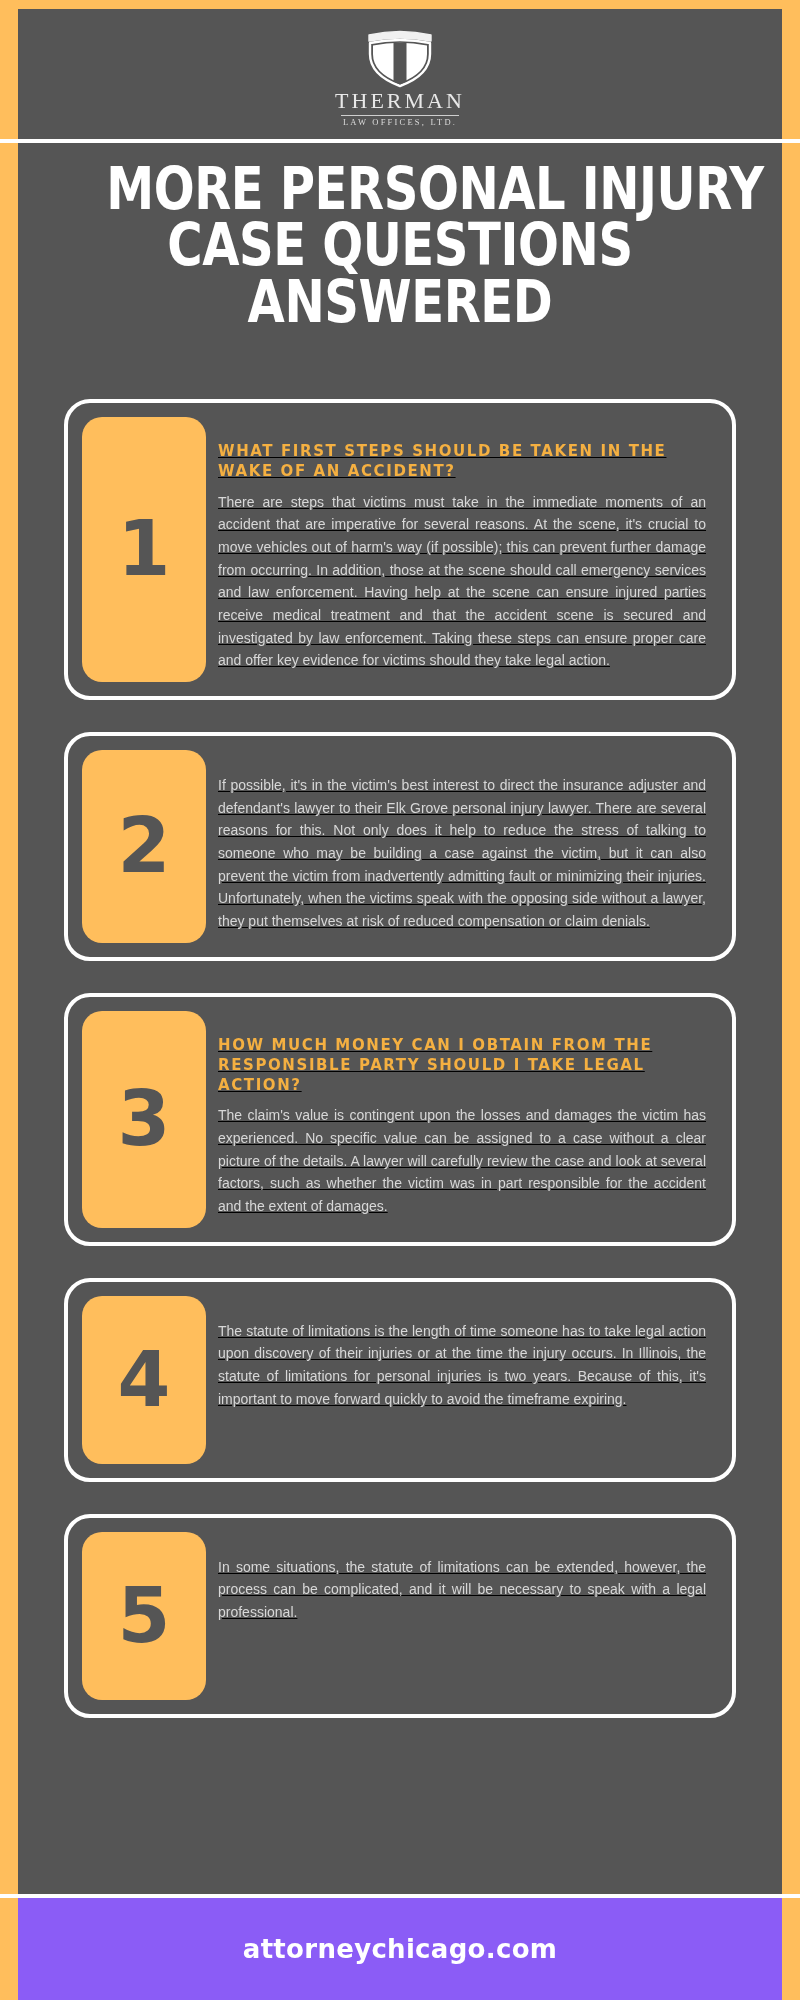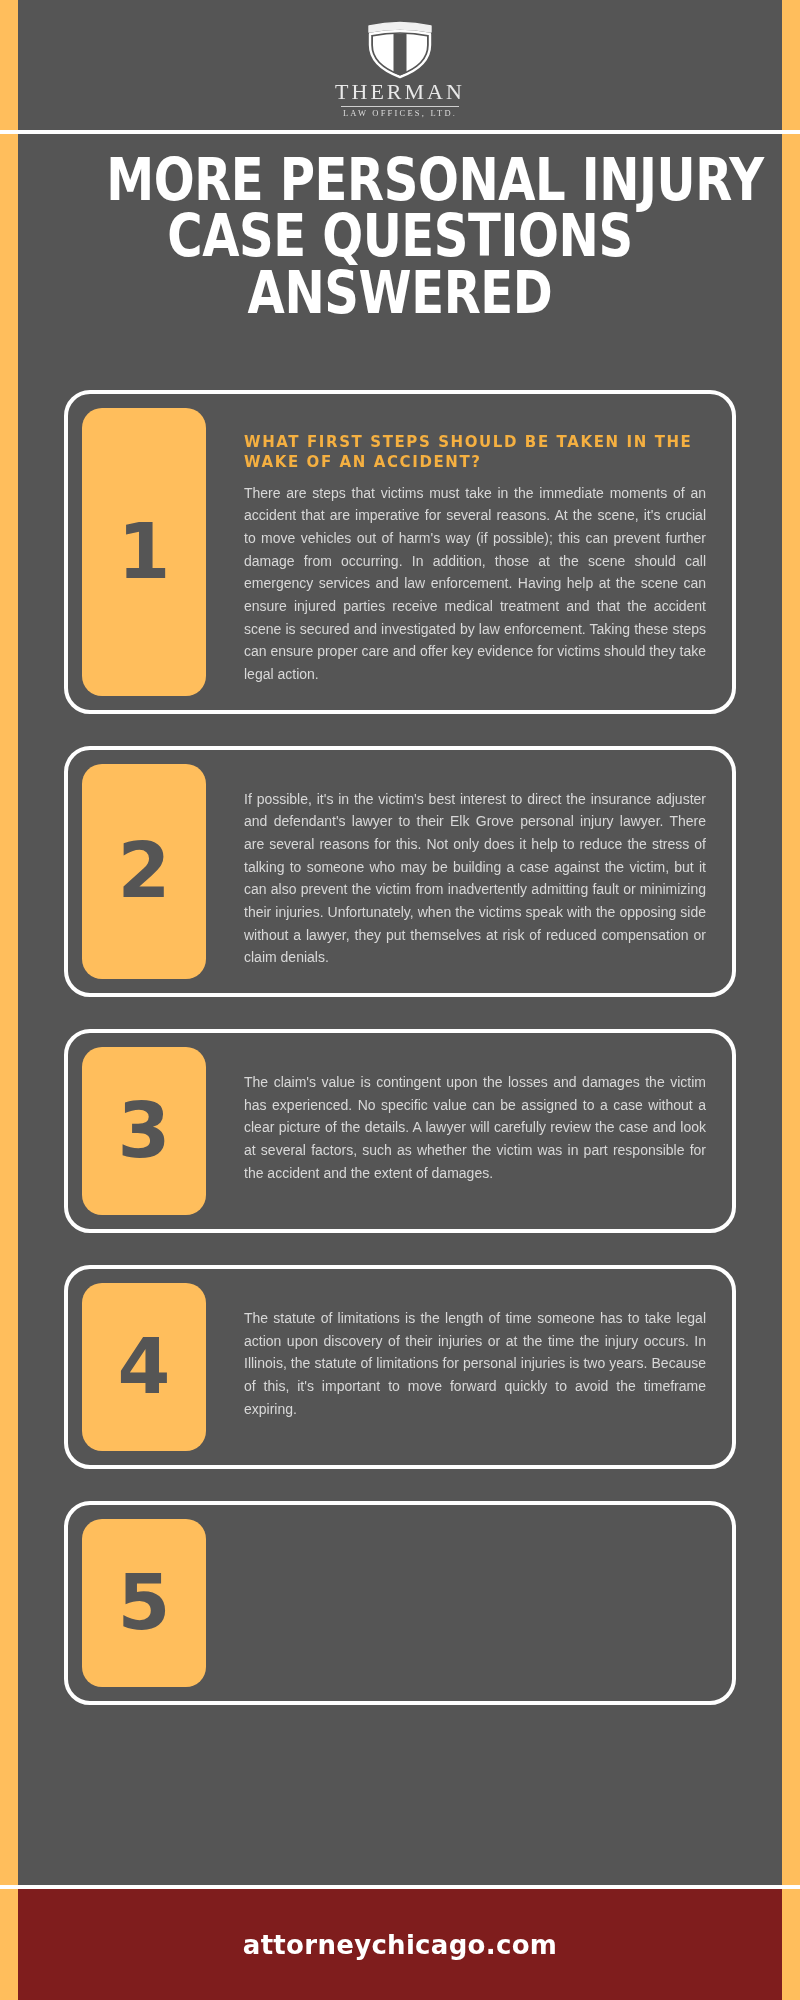--- a/index.html
+++ b/index.html
@@ -14,20 +14,21 @@
     font-family: "Liberation Sans", sans-serif;
     position: relative;
     overflow: hidden;
   }
 
   
   .page {
     position: absolute;
     inset: 0;
     background: #ffbe5c;
+    margin-top: 9px;
   }
 
   .inner {
     position: absolute;
     left: 18px;
     right: 18px;
     top: 0;
     bottom: 0;
     background: #555555;
   }
@@ -156,21 +157,22 @@
     justify-content: center;
     color: #555555;
     font-family: "DejaVu Sans", sans-serif;
     font-weight: bold;
     font-size: 76px;
     line-height: 1;
   }
 
   .card-body {
     flex: 1 1 auto;
-    padding: 24px 12px 10px 38px;
+    padding: 24px 12px 10px 12px;
+    text-decoration: underline;
   }
 
   .card-heading {
     color: #f5b041;
     font-family: "DejaVu Sans", sans-serif;
     font-weight: bold;
     font-size: 15px;
     line-height: 1.35;
     letter-spacing: 1.6px;
     text-transform: uppercase;
@@ -185,21 +187,21 @@
     text-align: justify;
   }
 
   
   .footer {
     position: absolute;
     left: 18px;
     right: 18px;
     top: 1889px;
     bottom: 0;
-    background: #7f1d1d;
+    background: #8b5cf6;
     display: flex;
     align-items: center;
     justify-content: center;
   }
 
   .footer-url {
     color: #ffffff;
     font-family: "DejaVu Sans", sans-serif;
     font-weight: bold;
     font-size: 26px;
@@ -250,34 +252,36 @@
     <div class="card">
       <div class="badge">2</div>
       <div class="card-body">
         <div class="card-text">If possible, it's in the victim's best interest to direct the insurance adjuster and defendant's lawyer to their Elk Grove personal injury lawyer. There are several reasons for this. Not only does it help to reduce the stress of talking to someone who may be building a case against the victim, but it can also prevent the victim from inadvertently admitting fault or minimizing their injuries. Unfortunately, when the victims speak with the opposing side without a lawyer, they put themselves at risk of reduced compensation or claim denials.</div>
       </div>
     </div>
 
     <div class="card">
       <div class="badge">3</div>
       <div class="card-body">
+        <div class="card-heading">HOW MUCH MONEY CAN I OBTAIN FROM THE RESPONSIBLE PARTY SHOULD I TAKE LEGAL ACTION?</div>
         <div class="card-text">The claim's value is contingent upon the losses and damages the victim has experienced. No specific value can be assigned to a case without a clear picture of the details. A lawyer will carefully review the case and look at several factors, such as whether the victim was in part responsible for the accident and the extent of damages.</div>
       </div>
     </div>
 
     <div class="card">
       <div class="badge">4</div>
       <div class="card-body">
         <div class="card-text">The statute of limitations is the length of time someone has to take legal action upon discovery of their injuries or at the time the injury occurs. In Illinois, the statute of limitations for personal injuries is two years. Because of this, it's important to move forward quickly to avoid the timeframe expiring.</div>
       </div>
     </div>
 
     <div class="card">
       <div class="badge">5</div>
       <div class="card-body">
+        <div class="card-text">In some situations, the statute of limitations can be extended, however, the process can be complicated, and it will be necessary to speak with a legal professional.</div>
       </div>
     </div>
 
   </div>
 
   <div class="rule-bottom"></div>
 
   <div class="footer">
     <div class="footer-url">attorneychicago.com</div>
   </div>

